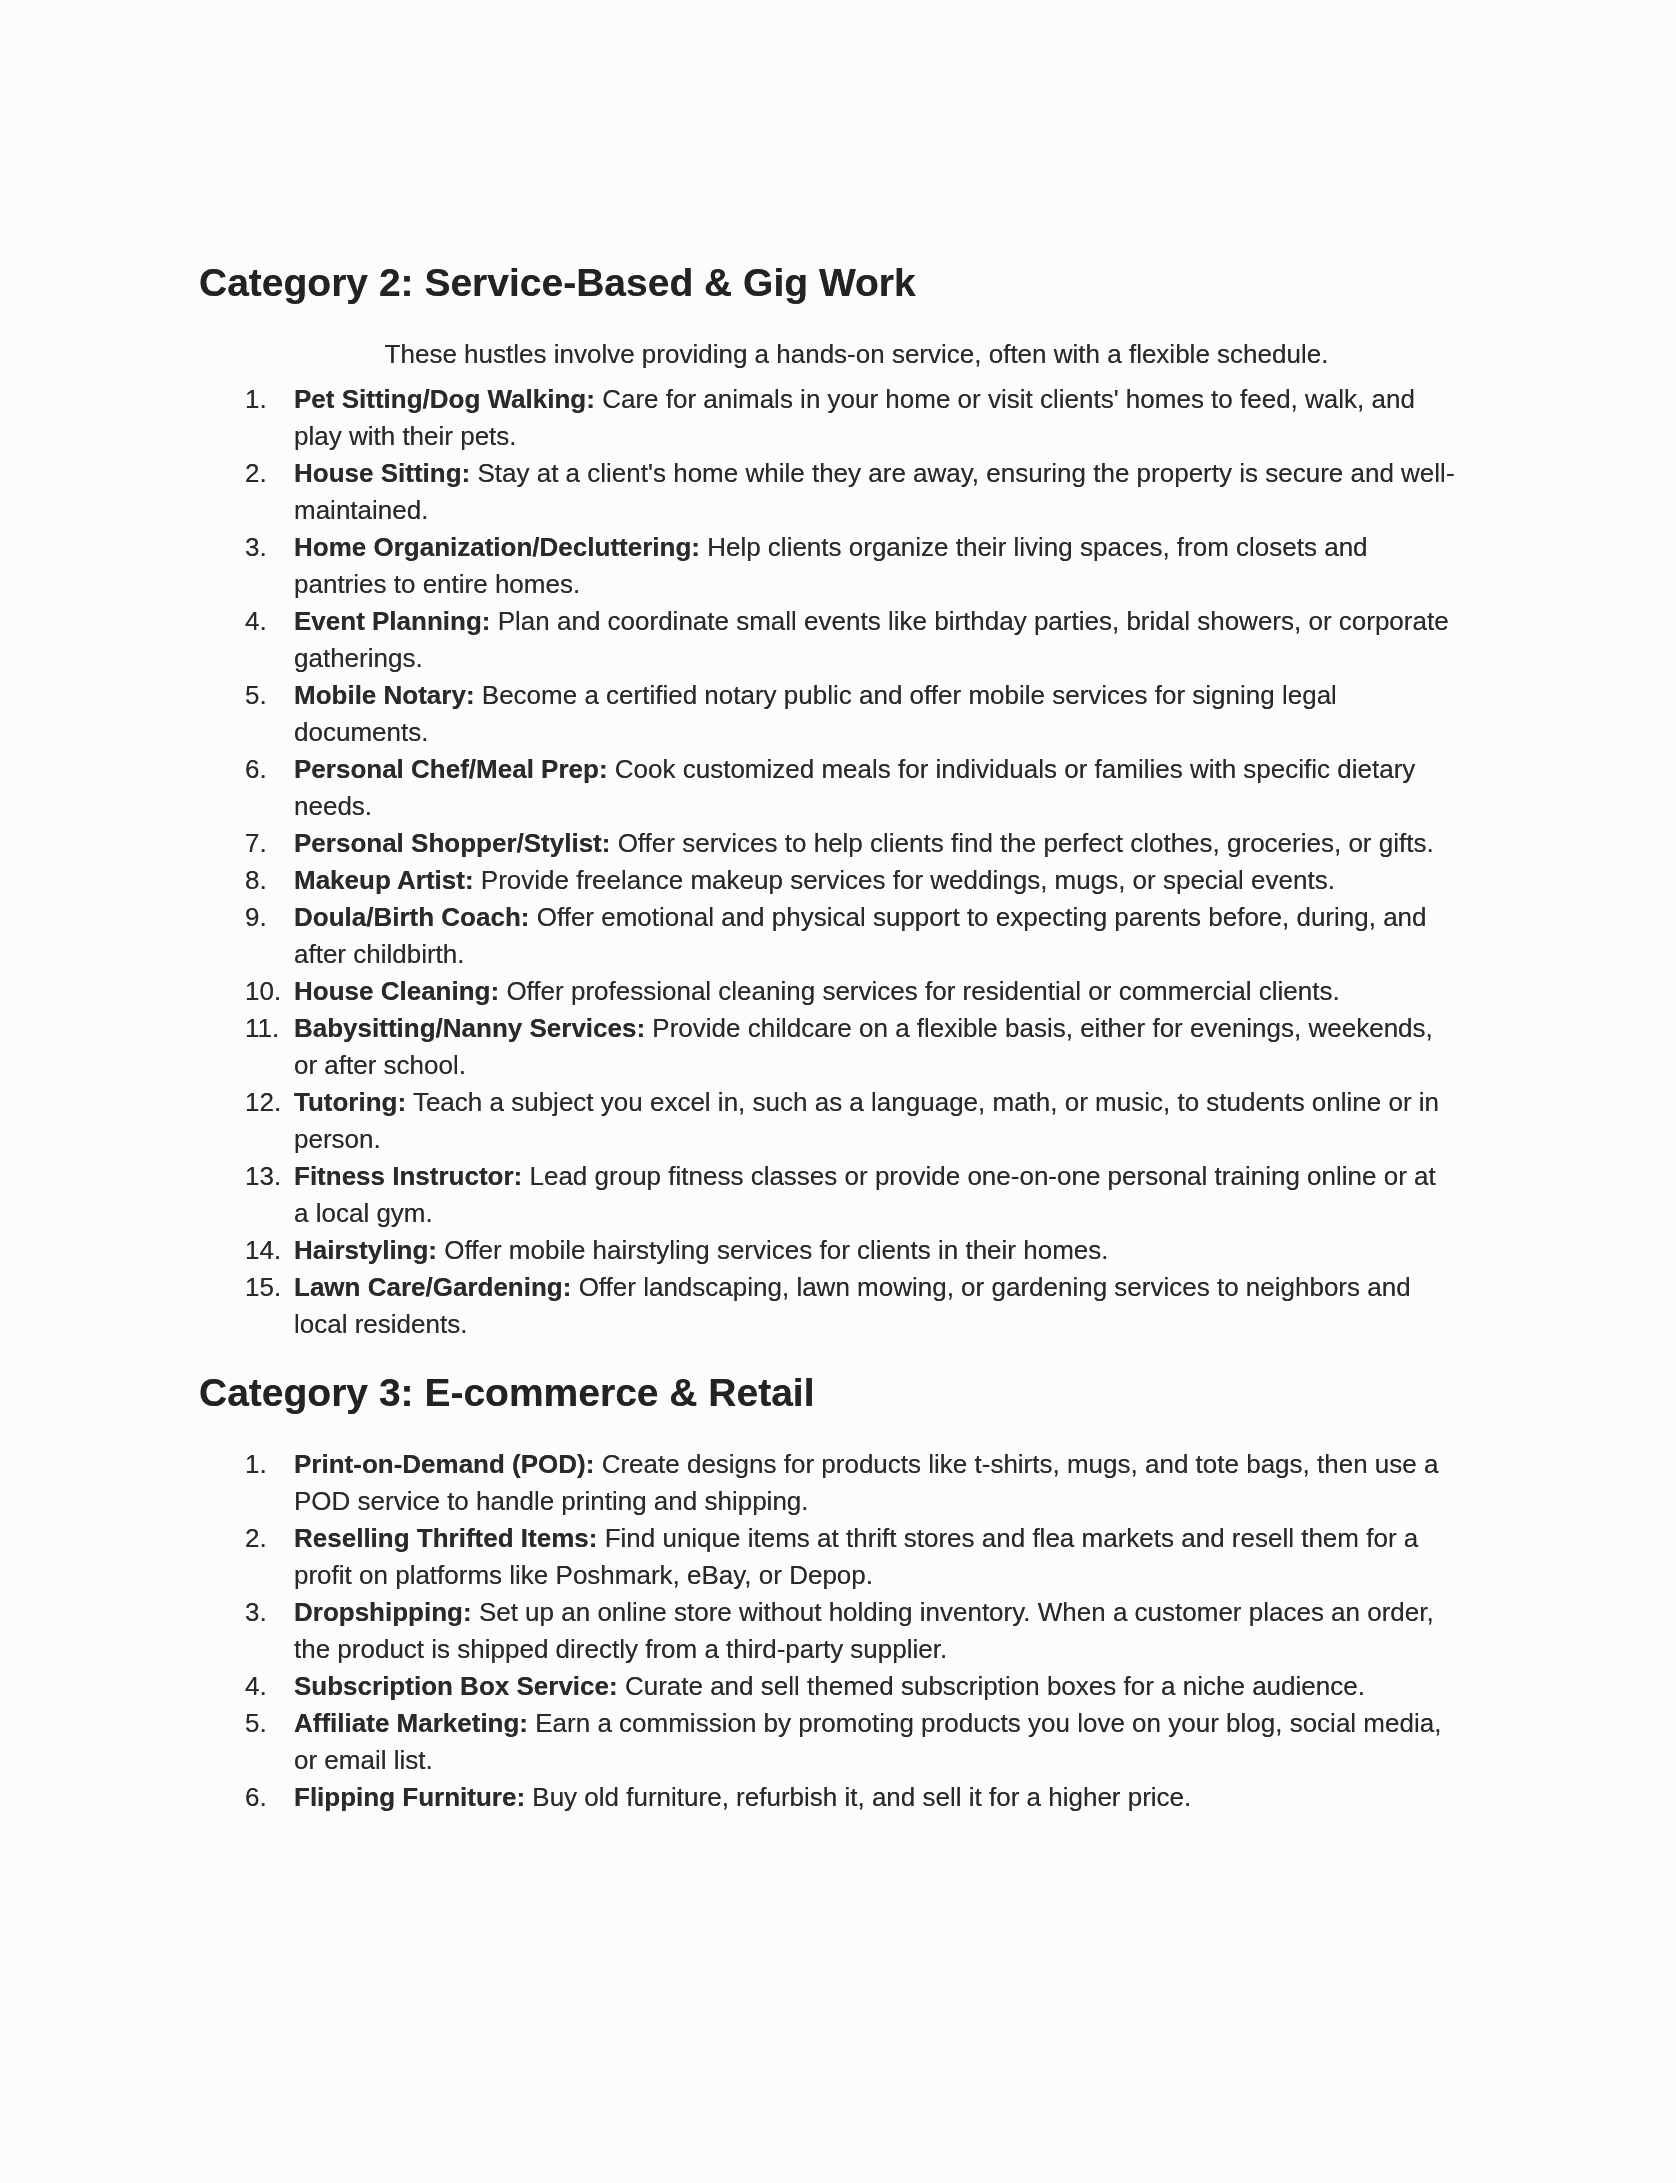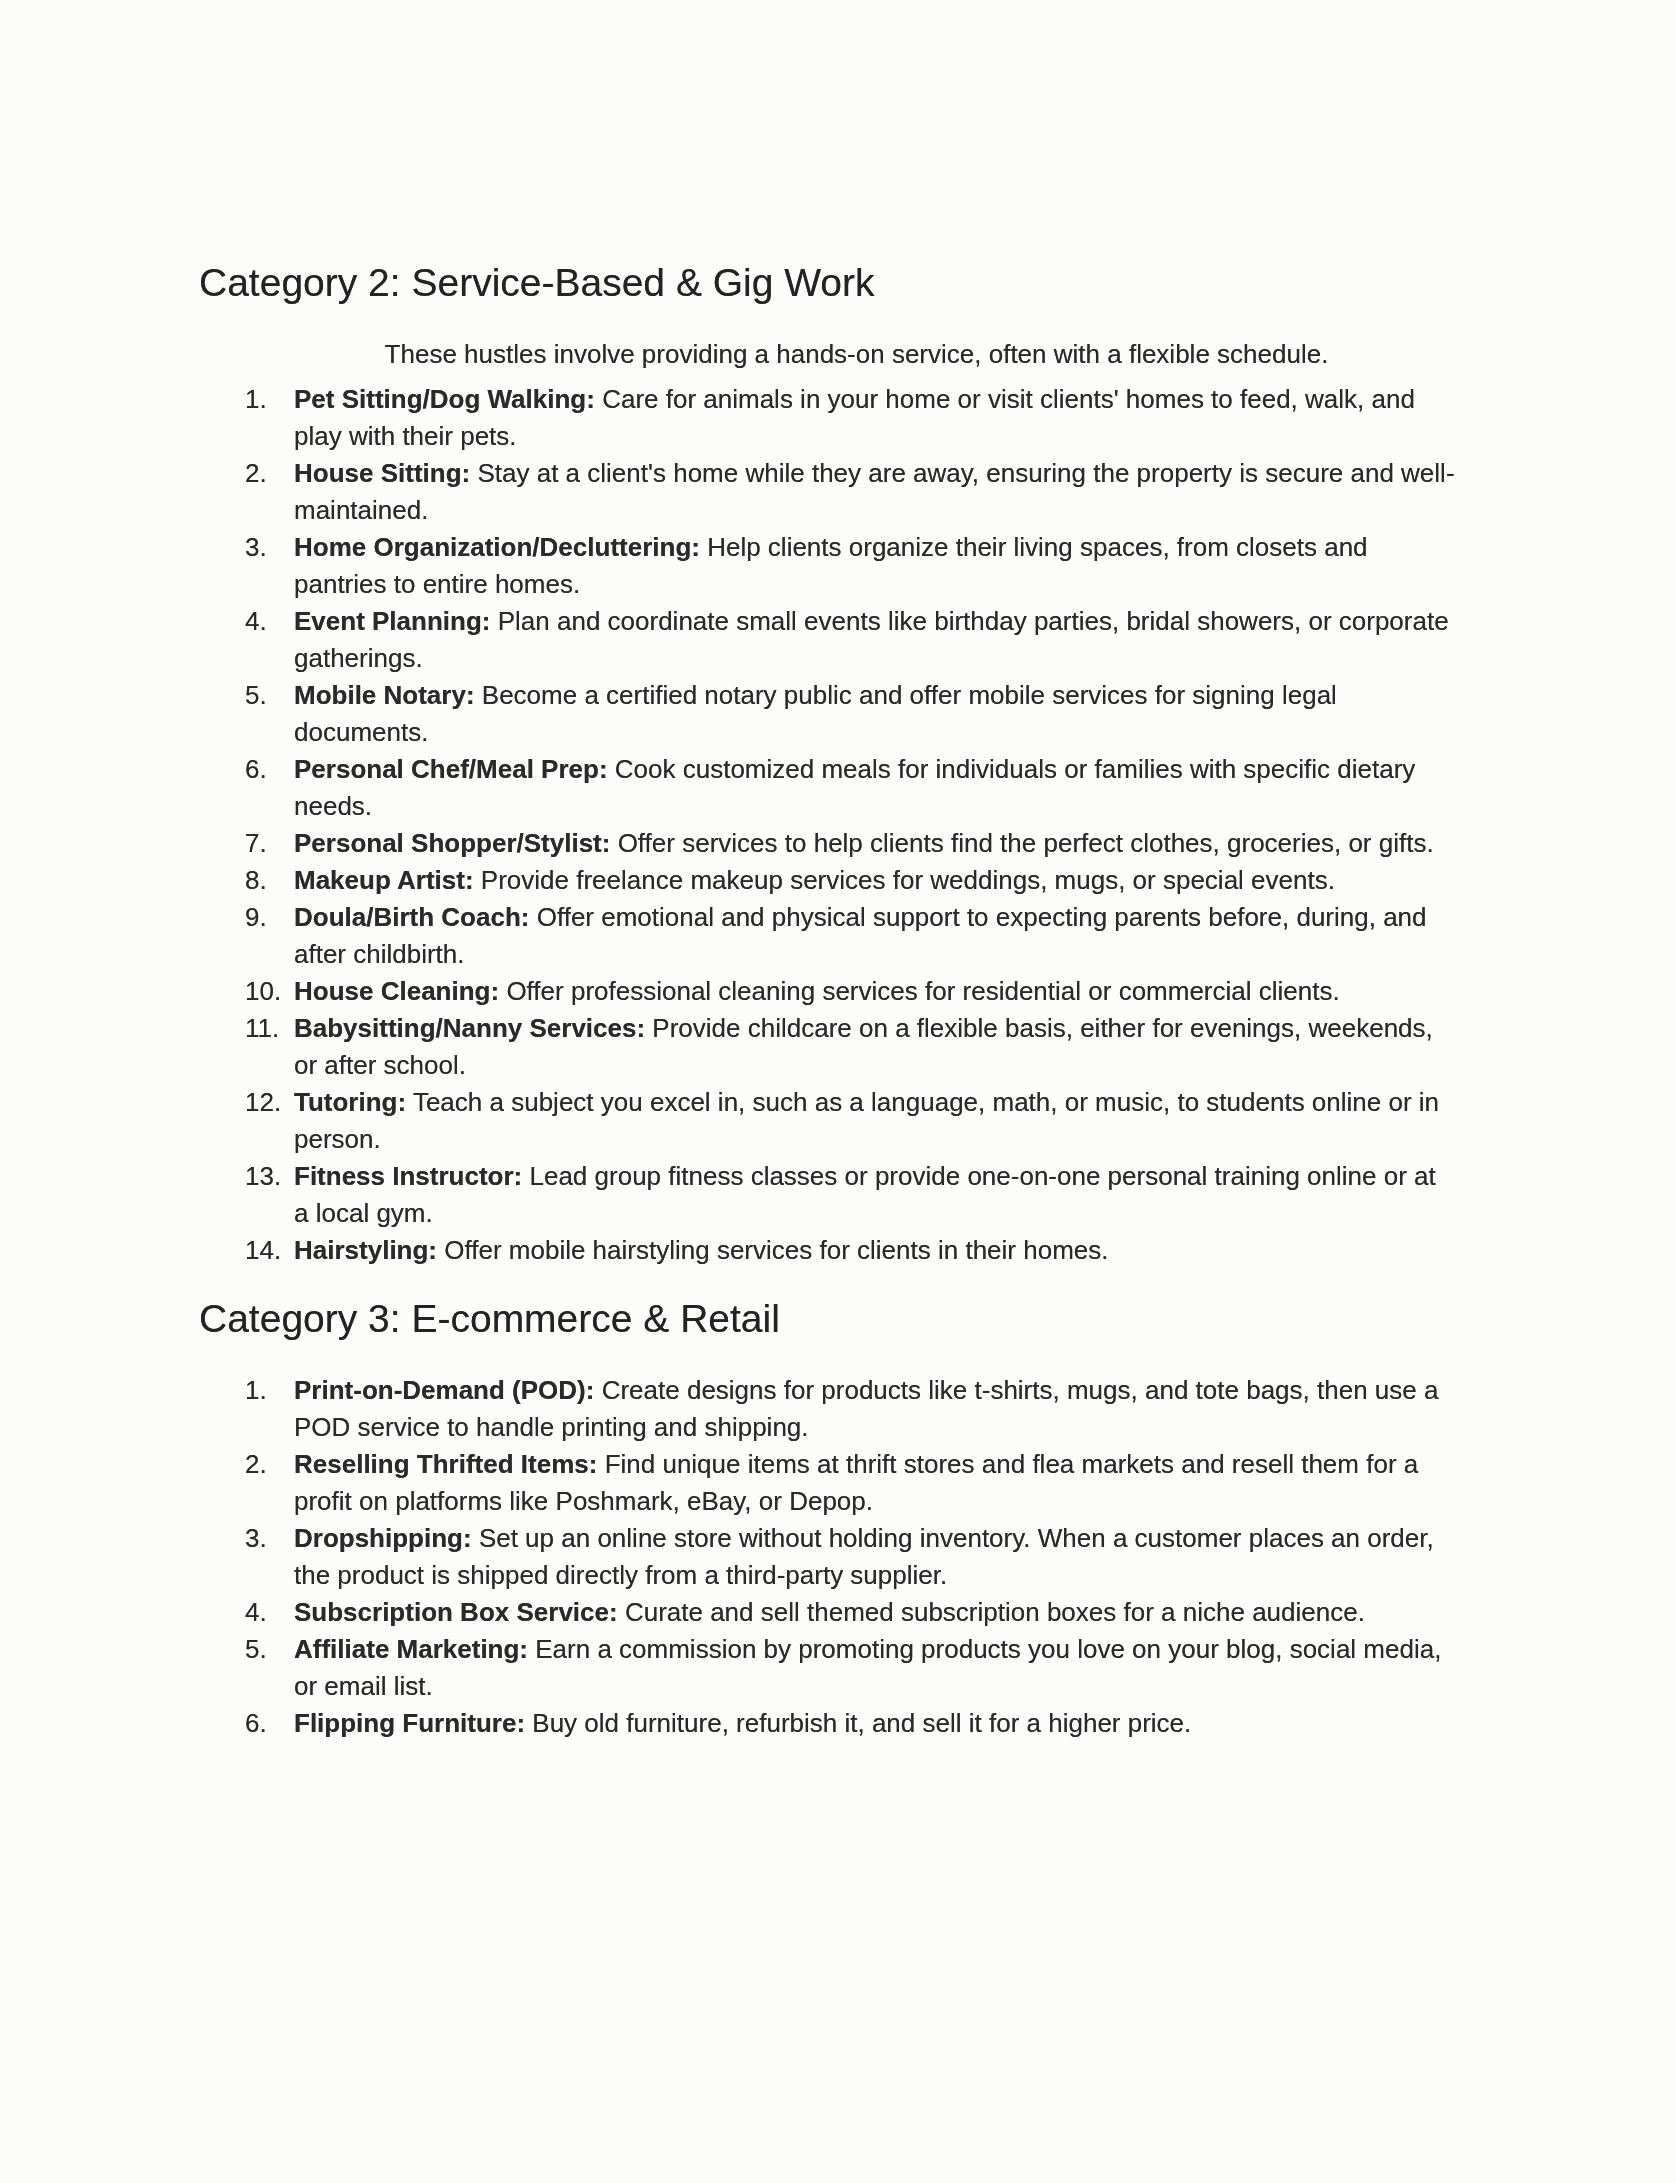--- a/index.html
+++ b/index.html
@@ -12,21 +12,21 @@
     color:#2a2a2a;
     box-sizing:border-box;
     padding:260px 162px 0 199px;
     overflow:hidden;
     text-shadow:0 0 0.5px rgba(40,40,40,0.65);
   }
   h1{
     font-size:39px;
     line-height:45px;
     margin:0 0 31px 0;
-    font-weight:400;
+    font-weight:700;
     color:#232323;
   }
   h1.second{margin-top:27px;}
   .intro{
     font-size:26px;
     line-height:37px;
     margin:0 0 8px 0;
     text-align:center;
   }
   .list{margin:0;}
@@ -99,20 +99,24 @@
         <div class="body"><span class="bold">Tutoring:</span> <span>Teach a subject you excel in, such as a language, math, or music, to students online or in person.</span></div>
       </div>
       <div class="row">
         <span class="num">13.</span>
         <div class="body"><span class="bold">Fitness Instructor:</span> <span>Lead group fitness classes or provide one-on-one personal training online or at a local gym.</span></div>
       </div>
       <div class="row">
         <span class="num">14.</span>
         <div class="body"><span class="bold">Hairstyling:</span> <span>Offer mobile hairstyling services for clients in their homes.</span></div>
       </div>
+      <div class="row">
+        <span class="num">15.</span>
+        <div class="body"><span class="bold">Lawn Care/Gardening:</span> <span>Offer landscaping, lawn mowing, or gardening services to neighbors and local residents.</span></div>
+      </div>
 
     </div>
   </section>
 
   <section>
     <h1 class="second">Category 3: E-commerce &amp; Retail</h1>
     <div class="list">
 
       <div class="row">
         <span class="num">1.</span>

